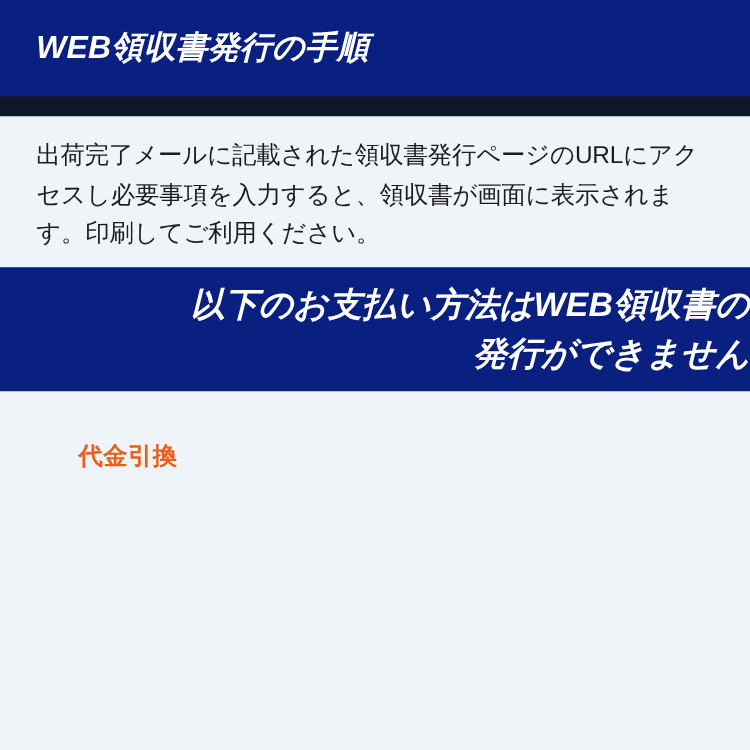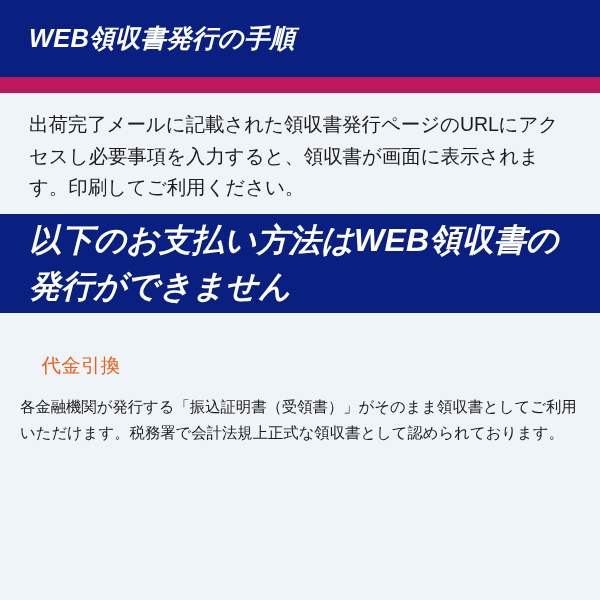--- a/index.html
+++ b/index.html
@@ -13,21 +13,21 @@
     overflow: hidden;
     background: #eff4f8;
     font-family: "Liberation Sans", "DejaVu Sans", sans-serif;
     -webkit-font-smoothing: antialiased;
   }
 
   .page {
     position: relative;
     width: 600px;
     height: 496px;
-    background: #be185d;
+    background: #0f172a;
     box-sizing: border-box;
     display: flex;
     flex-direction: column;
   }
 
   
   .banner {
     background: #0a2080;
     color: #ffffff;
     box-sizing: border-box;
@@ -51,22 +51,23 @@
     font-size: 25.5px;
     line-height: 1.1;
   }
 
   .banner-secondary {
     height: 99px;
     padding: 0 0 0 29px;
     margin-top: 0;
   }
   .banner-secondary .banner-title {
-    font-size: 32px;
+    font-size: 27px;
     line-height: 1.42;
+    text-align: right;
   }
 
   
   .intro {
     background: #eff4f8;
     box-sizing: border-box;
     padding: 16px 24px 10px 29px;
     height: 121px;
     margin-top: 16px;
   }
@@ -86,23 +87,23 @@
   }
   .method-row {
     display: flex;
     align-items: flex-start;
     margin-bottom: 14px;
   }
   .method-label {
     width: 122px;
     flex: 0 0 122px;
     box-sizing: border-box;
-    text-align: center;
+    text-align: right;
     font-size: 19.5px;
-    font-weight: normal;
+    font-weight: bold;
     line-height: 1.28;
     padding-top: 24px;
     white-space: pre-line;
     letter-spacing: 0.3px;
   }
   .method-row.two-line .method-label {
     padding-top: 13px;
   }
   .method-desc {
     flex: 1;
@@ -136,18 +137,17 @@
   </div>
 
   <div class="methods">
 
     <div class="method-row">
       <div class="method-label label-cod">代金引換</div>
     </div>
 
 
     <div class="method-row">
-      <div class="method-desc">各金融機関が発行する「振込証明書（受領書）」がそのまま領収書としてご利用いただけます。税務署で会計法規上正式な領収書として認められております。</div>
     </div>
 
   </div>
 
 </div>
 
 </body></html>

